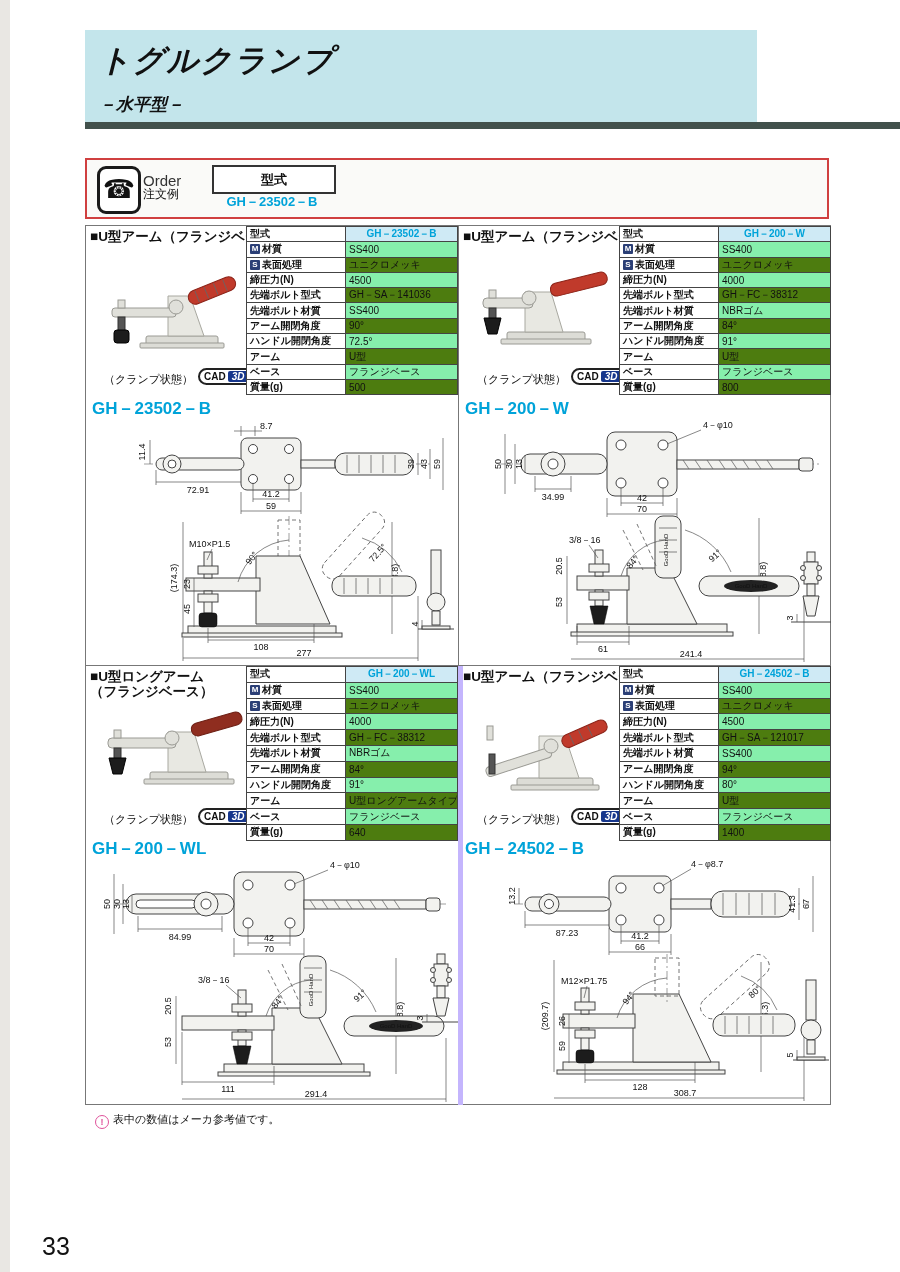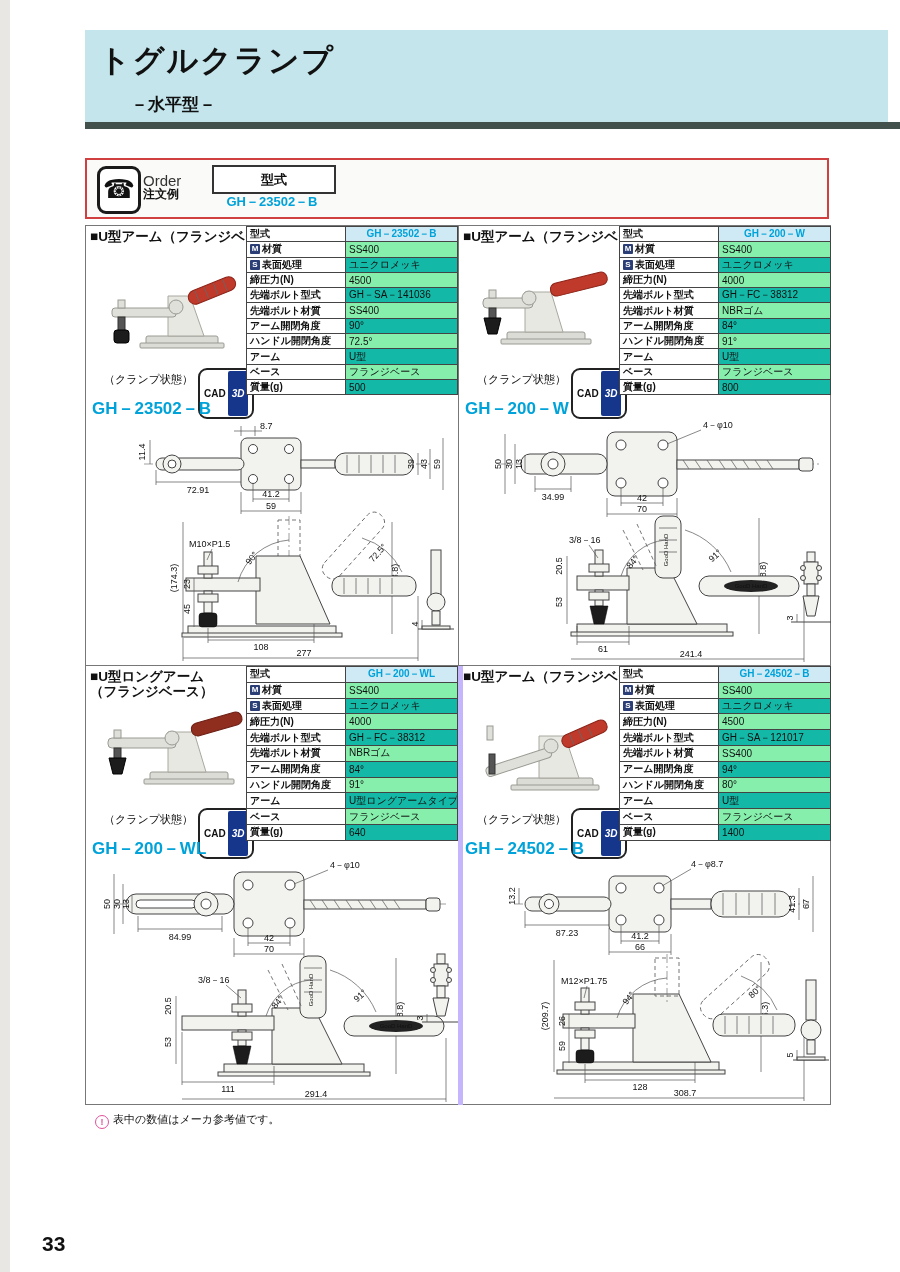--- a/index.html
+++ b/index.html
@@ -2,51 +2,51 @@
 <html><head>
 <meta charset="utf-8">
 <style>
   html,body{margin:0;padding:0;}
   body{width:900px;height:1272px;position:relative;background:#fff;
        font-family:"Liberation Sans","DejaVu Sans",sans-serif;color:#111;overflow:hidden;}
   .abs{position:absolute;}
   
   .edge{left:0;top:0;width:10px;height:1272px;background:#e9e7e3;}
   
-  .hdr{left:85px;top:30px;width:803px;height:92px;background:#c3e5eb;}
+  .hdr{left:85px;top:30px;width:672px;height:92px;background:#c3e5eb;font-style:italic;}
   .hdr .ttl{position:absolute;left:14px;top:10px;font-size:31px;font-weight:bold;letter-spacing:2px;}
-  .hdr .sub{position:absolute;left:14px;bottom:6px;font-size:17px;font-weight:bold;margin-left:32px;}
+  .hdr .sub{position:absolute;left:14px;bottom:6px;font-size:17px;font-weight:bold;}
   .hdrbar{left:85px;top:122px;width:815px;height:7px;background:#42514c;}
   
   .order{left:85px;top:158px;width:740px;height:57px;border:2px solid #d04040;background:#fafaf8;}
   .phone{position:absolute;left:10px;top:6px;width:38px;height:42px;border:3px solid #1a1a1a;border-radius:9px;
          text-align:center;line-height:40px;font-size:26px;color:#111;background:#fff;}
   .ord-en{position:absolute;left:56px;top:12px;font-size:15px;color:#333;}
-  .ord-jp{position:absolute;left:56px;top:26px;font-size:12px;font-weight:bold;}
+  .ord-jp{position:absolute;left:56px;top:26px;font-size:12px;font-weight:normal;}
   .kata{position:absolute;left:125px;top:5px;width:120px;height:25px;border:2px solid #333;background:#fff;
         text-align:center;line-height:25px;font-size:13px;font-weight:bold;}
   .ordex{position:absolute;left:125px;top:33px;width:120px;text-align:center;font-size:13px;font-weight:bold;color:#00a3d9;}
   
   .grid{left:85px;top:225px;width:746px;height:880px;border:1px solid #777;box-sizing:border-box;}
   .q{position:absolute;width:372px;height:439px;}
   .q1{left:0;top:0;border-right:1px solid #777;border-bottom:1px solid #777;}
   .q2{left:373px;top:0;border-bottom:1px solid #777;}
   .q3{left:0;top:440px;border-right:5px solid #c4b5fd;}
   .q4{left:373px;top:440px;}
   .sec-head{position:absolute;left:4px;top:3px;font-size:13.5px;font-weight:bold;line-height:15px;}
   .photo{position:absolute;left:8px;top:26px;}
   .cap{position:absolute;left:18px;top:146px;font-size:11px;}
   .cadb{position:absolute;left:112px;top:142px;border:2px solid #222;border-radius:9px;background:#fff;
         padding:1px 4px;font-size:10px;font-weight:bold;white-space:nowrap;}
-  .cad3{display:inline-block;background:#16368c;color:#fff;border-radius:2px;padding:17px 4px;margin-left:2px;font-style:italic;}
+  .cad3{display:inline-block;background:#16368c;color:#fff;border-radius:2px;padding:0 4px;margin-left:2px;font-style:italic;}
   table.spec{position:absolute;top:0;right:0;width:212px;border-collapse:collapse;table-layout:fixed;}
   table.spec td{border:1px solid #444;font-size:10px;height:14.3px;padding:0 3px;overflow:hidden;white-space:nowrap;}
   .q3 table.spec td,.q4 table.spec td{height:14.8px;}
   td.lbl{width:92px;font-weight:bold;background:#fff;}
-  td.val{background:#14b8a6;}
+  td.val{background:#4d7c0f;}
   td.vb{background:#86efac;}
   td.model{text-align:center;font-weight:bold;font-size:12px;color:#00a3d9;background:#cfeaf5;}
   .chip{display:inline-block;width:10px;height:10px;background:#2b3f76;color:#fff;font-size:8px;font-weight:bold;
         text-align:center;line-height:10px;vertical-align:1px;margin-right:2px;border-radius:1px;}
   .draw-title{position:absolute;left:6px;top:171px;font-size:17px;font-weight:bold;color:#00a3d9;}
   .drawing{position:absolute;left:0;top:192px;}
   
   svg text{font-family:"Liberation Sans","DejaVu Sans",sans-serif;font-size:9px;fill:#111;}
   svg text.lg{font-size:6px;}
   .part{fill:#f2f2ef;stroke:#444;stroke-width:1;}
@@ -60,21 +60,21 @@
   
   .p-base{fill:#dcdcd6;stroke:#9a9a94;}
   .p-body{fill:#e8e8e2;stroke:#a8a8a0;}
   .p-arm{fill:#e0e0da;stroke:#9a9a94;}
   .p-red{fill:#c03a2b;stroke:#8c2419;}
   .p-blk{fill:#1c1c1c;stroke:#000;}
   
   .note{left:95px;top:1112px;font-size:11px;}
   .note-ic{display:inline-block;width:12px;height:12px;border:1.5px solid #e0529b;border-radius:50%;color:#e0529b;
            font-size:9px;font-weight:bold;text-align:center;line-height:12px;margin-right:4px;vertical-align:-2px;}
-  .pageno{left:42px;top:1232px;font-size:21px;font-weight:bold;}
+  .pageno{left:42px;top:1232px;font-size:25px;font-weight:normal;}
 </style>
 </head>
 <body>
 
 <div class="abs edge"></div>
 
 <div class="abs hdr">
   <div class="ttl">トグルクランプ</div>
   <div class="sub">－水平型－</div>
 </div>

